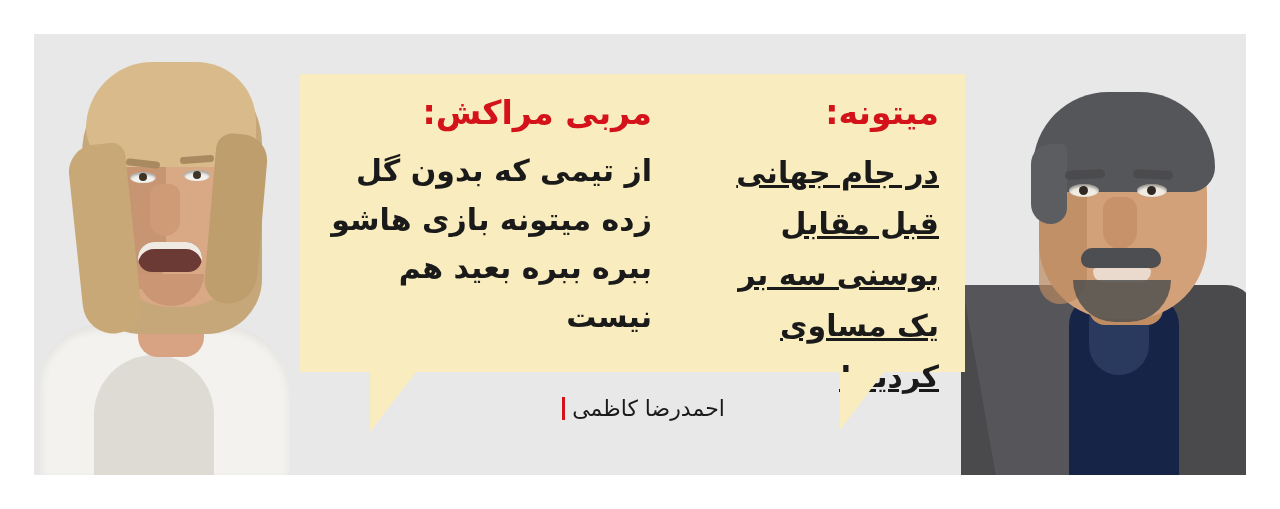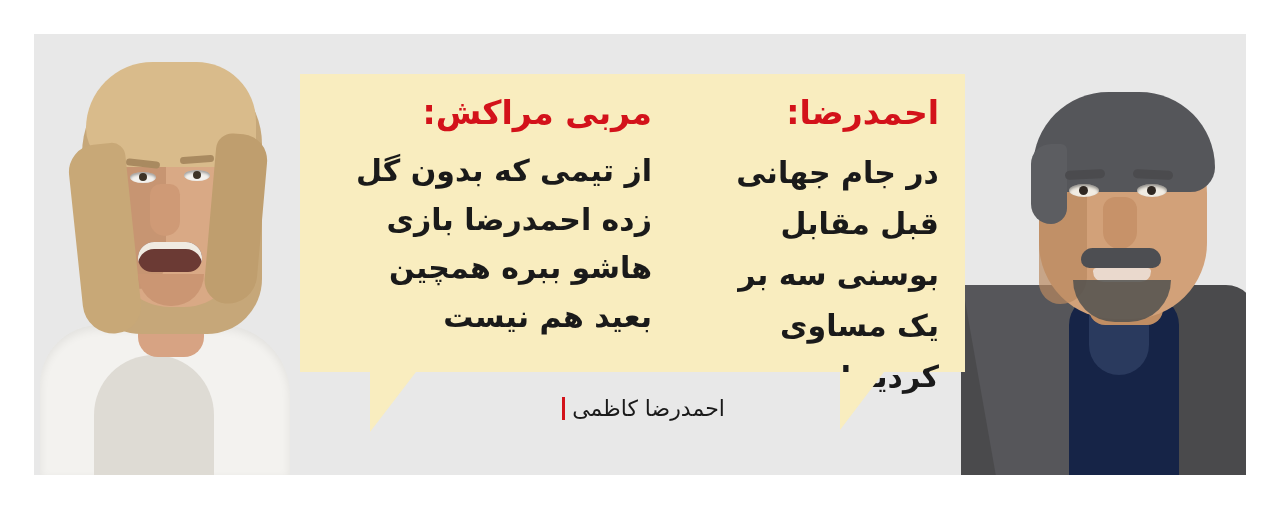--- a/index.html
+++ b/index.html
@@ -444,20 +444,21 @@
   .quote {
     font-weight: bold;
     font-size: 30px;
     line-height: 1.62;
     margin: 0;
     letter-spacing: -0.5px;
   }
   .quote-right {
     font-size: 30px;
     line-height: 1.7;
+    text-decoration: underline;
   }
   
   .credit {
     position: absolute;
     left: 0;
     right: 0;
     top: 396px;
     text-align: center;
     direction: rtl;
     font-size: 22px;
@@ -519,26 +520,26 @@
     <div class="r-pupil-l"></div>
     <div class="r-pupil-r"></div>
     <div class="r-nose"></div>
     <div class="r-mustache"></div>
     <div class="r-mouth"></div>
     <div class="r-beard"></div>
   </div>
 
   <div class="bubble bubble-left">
     <p class="speaker">مربی مراکش:</p>
-    <p class="quote">از تیمی که بدون گل زده احمدرضا بازی هاشو ببره همچین بعید هم نیست</p>
+    <p class="quote">از تیمی که بدون گل زده میتونه بازی هاشو ببره ببره بعید هم نیست</p>
   </div>
   <div class="bubble-tail tail-left"></div>
 
   <div class="bubble bubble-right">
-    <p class="speaker">احمدرضا:</p>
+    <p class="speaker">میتونه:</p>
     <p class="quote quote-right">در جام جهانی قبل مقابل بوسنی سه بر یک مساوی کردیم!</p>
   </div>
   <div class="bubble-tail tail-right"></div>
 
   <div class="credit">
     <span>احمدرضا کاظمی</span><span class="bar"></span>
   </div>
 
 </div>
 

